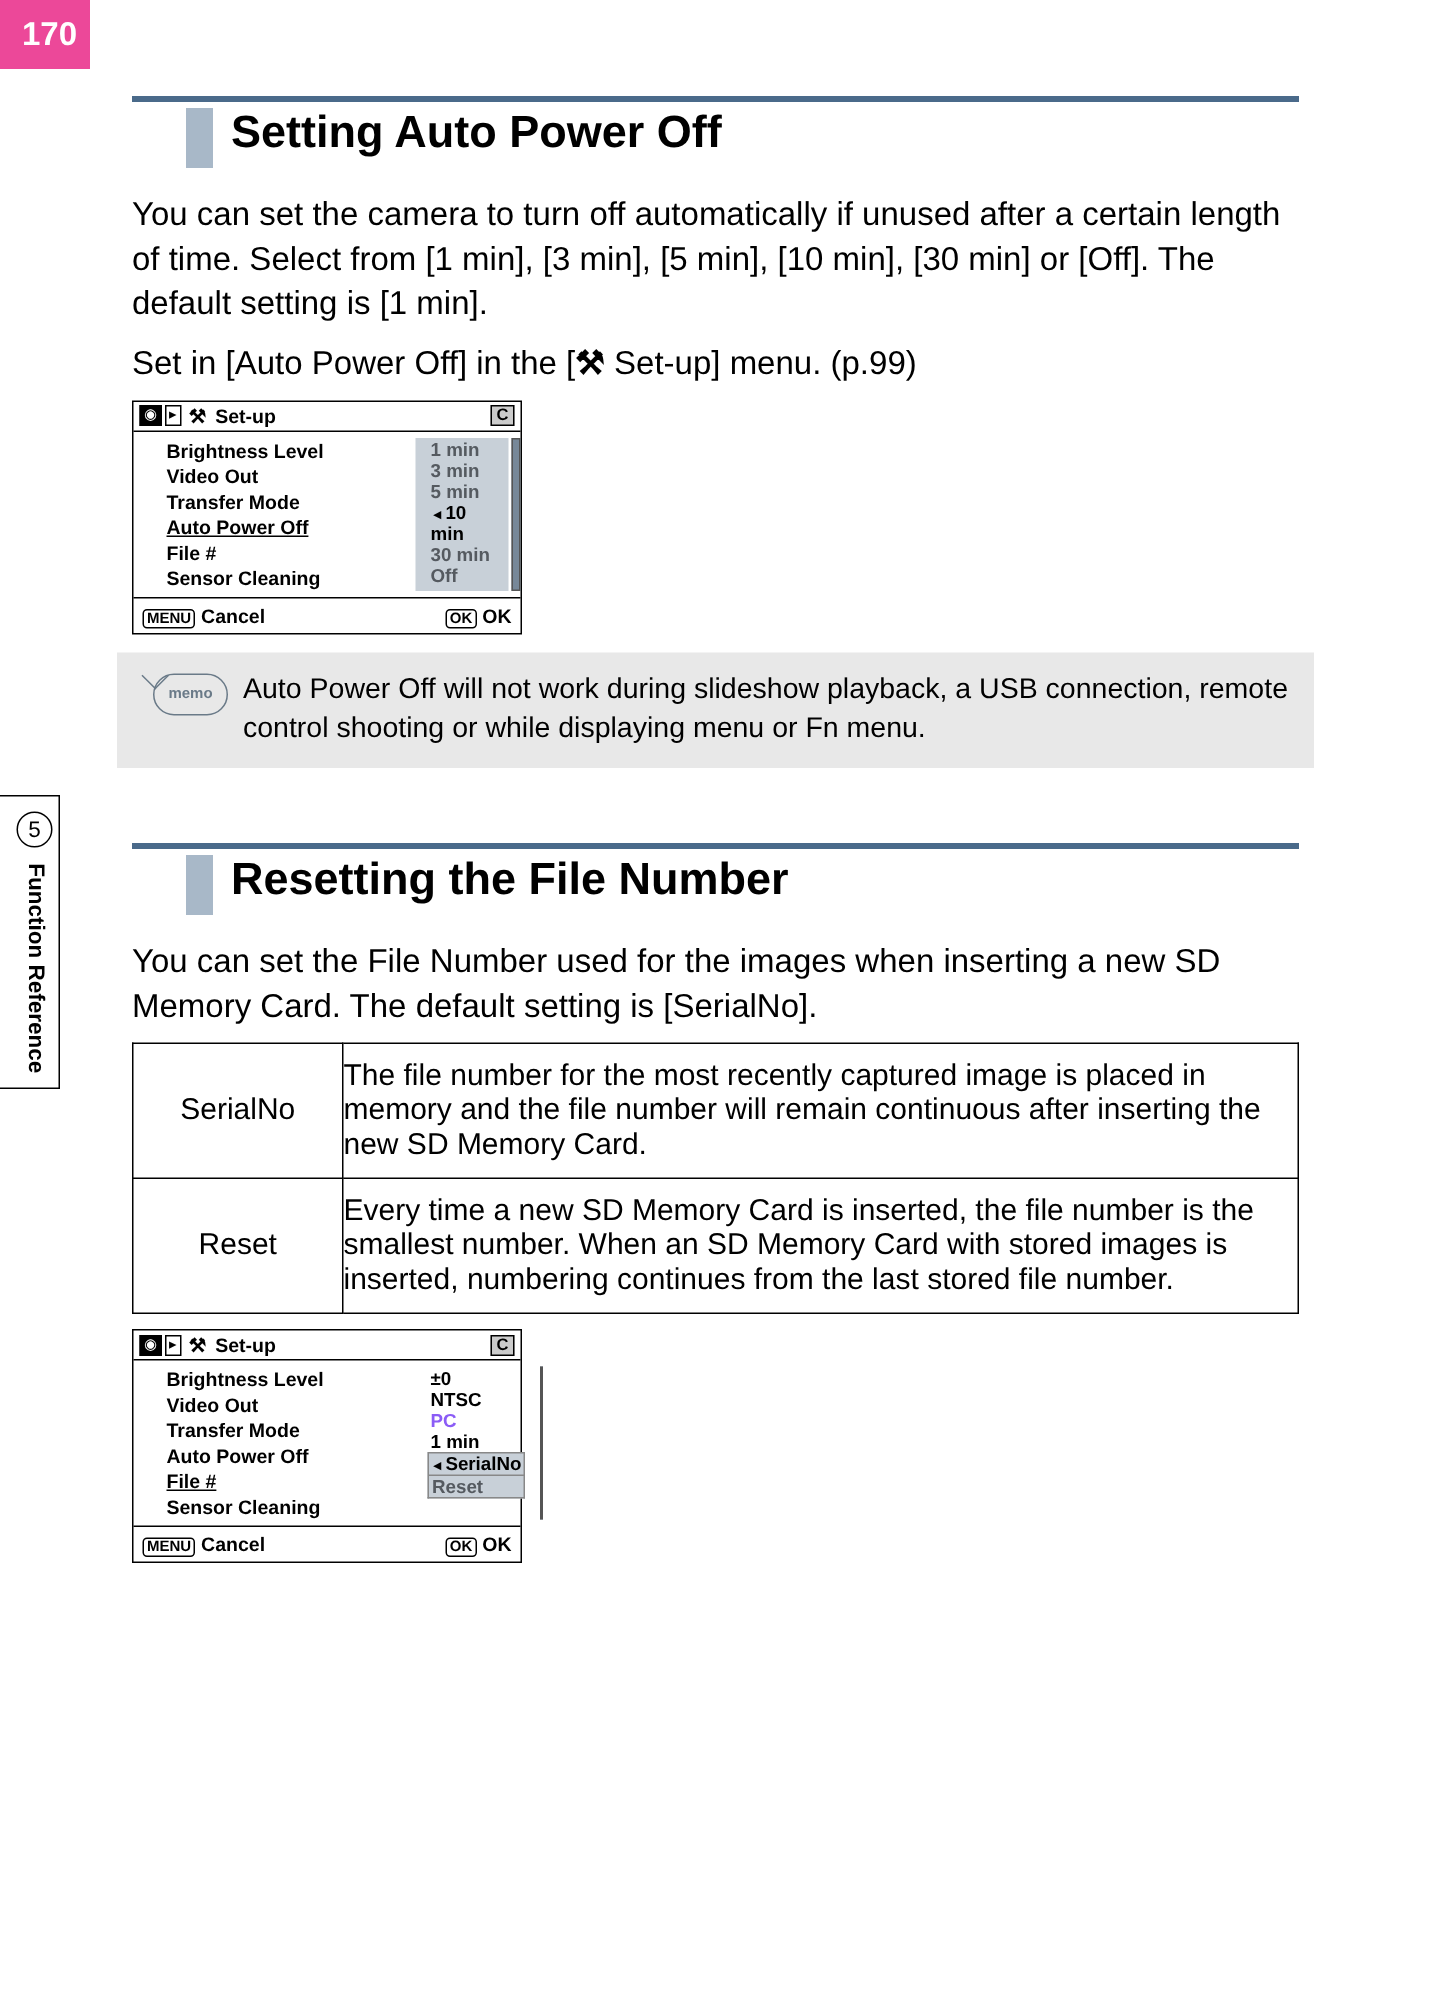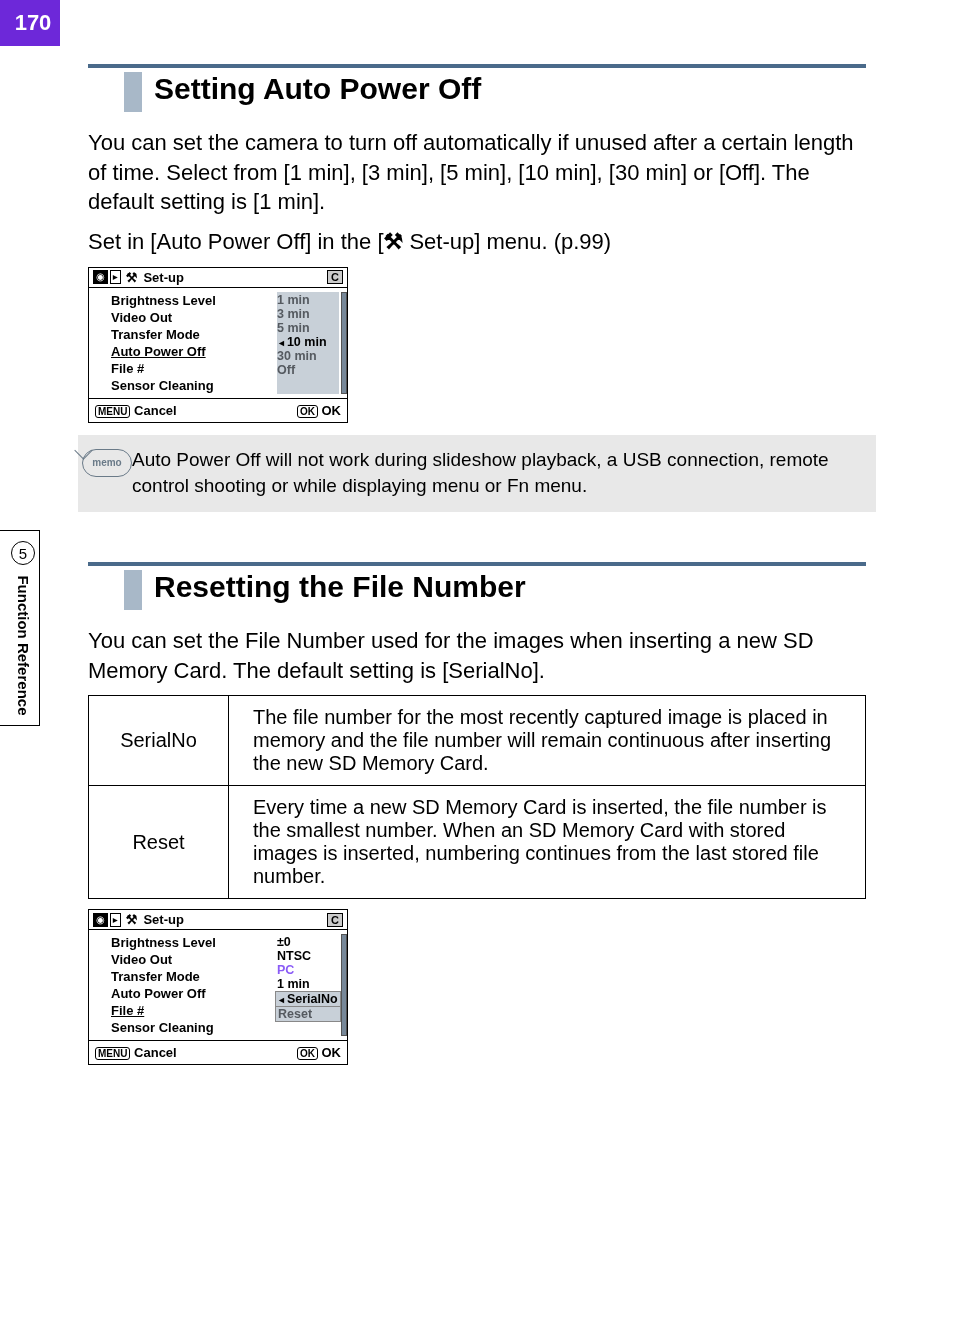--- a/index.html
+++ b/index.html
@@ -5,21 +5,21 @@
   * { box-sizing: border-box; }
   body {
     margin: 0;
     padding: 0;
     font-family: Arial, Helvetica, sans-serif;
     background: #fff;
     color: #000;
     width: 954px;
   }
   .page-number-tab {
-    background: #6d28d9;
+    background: #ec4899;
     color: #fff;
     font-size: 22px;
     padding: 10px 8px 10px 14px;
     width: 60px;
     text-align: center;
     font-weight: bold;
   }
   .content {
     padding: 0 88px 40px 88px;
   }
@@ -110,21 +110,21 @@
     padding: 4px 0 4px 6px;
     gap: 6px;
   }
   .lcd-col-left { flex: 1; }
   .lcd-col-left div { padding: 1px 16px; font-weight: bold;}
   .lcd-col-left div.hl { text-decoration: underline; }
   .lcd-col-right { width: 70px; display:flex; }
   .lcd-values {
     flex:1;
     background: #c8d0d8;
-    padding: 1px 0;
+    padding: 1px 10px;
   }
   .lcd-values div { font-weight: bold; font-size:12.5px; color:#555a60;}
   .lcd-values div.sel { color:#000; }
   .lcd-values div.sel::before { content:"◄"; font-size:9px; margin-right:1px;}
   .lcd-scroll {
     width: 6px;
     background: #789;
     margin-left: 2px;
     border:1px solid #555;
   }
@@ -134,23 +134,23 @@
     display: flex;
     justify-content: space-between;
     align-items: center;
     font-weight: bold;
     font-size: 13px;
     gap: 32px;
   }
   .btn-box { border:1.2px solid #000; border-radius:3px; font-size:10px; padding:0 2px; font-weight:bold;}
   .memo-block {
     background: #e8e8e8;
-    padding: 12px 16px 12px 4px;
-    display: flex;
-    gap: 0;
+    padding: 12px 16px 12px 24px;
+    display: flex;
+    gap: 10px;
     margin-top: 10px;
     margin-left: -10px;
     margin-right: -10px;
   }
   .memo-icon {
     width: 50px; height: 28px;
     border: 1.5px solid #6a7a88;
     border-radius: 14px;
     font-size: 10px; font-weight: bold;
     display:flex; align-items:center; justify-content:center;
@@ -169,21 +169,21 @@
     transform:rotate(-45deg);
   }
   .memo-text { font-size: 19px; line-height: 1.4; }
   table.opts {
     border-collapse: collapse;
     width: 100%;
     margin-top: 6px;
   }
   table.opts td {
     border: 1px solid #000;
-    padding: 10px 24px;
+    padding: 10px 0;
     font-size: 20px;
     vertical-align: middle;
   }
   table.opts td.k { width: 140px; text-align: center; }
   .tool-glyph {
     font-family: Arial;
     font-weight: bold;
   }
 </style>
 </head>

